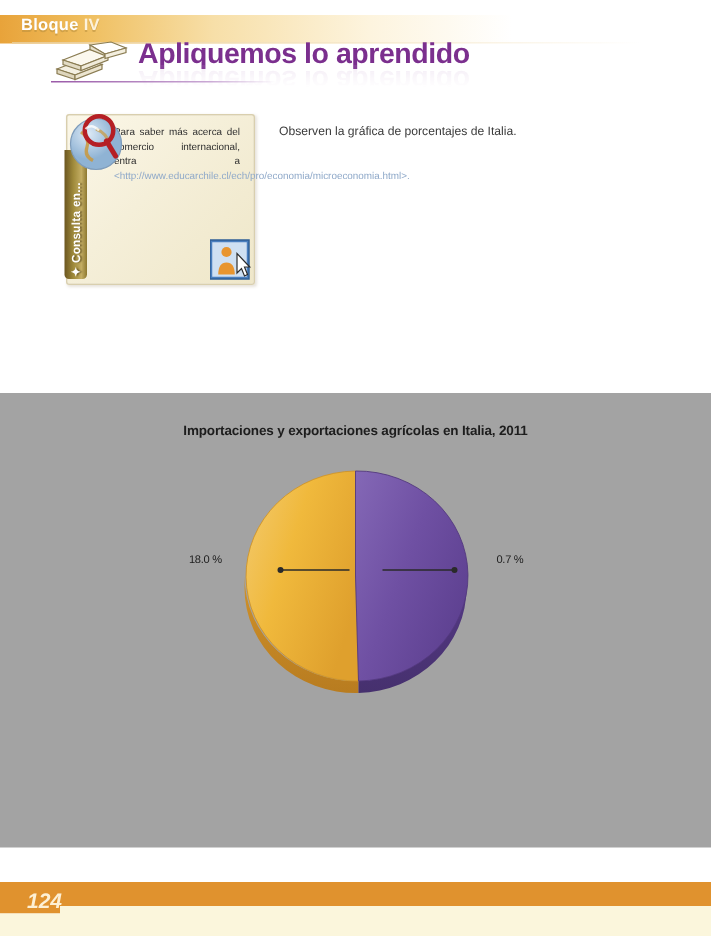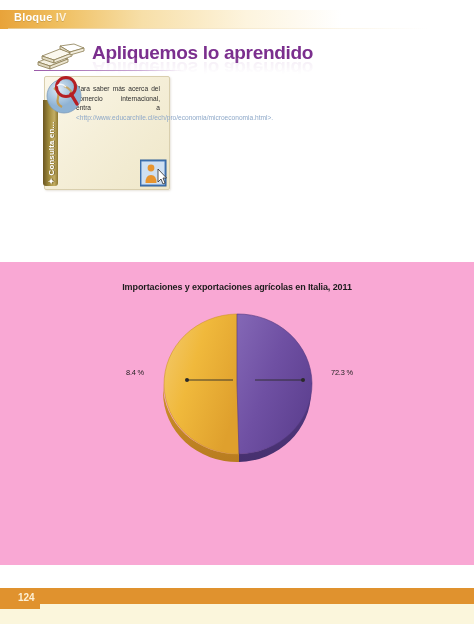--- a/index.html
+++ b/index.html
@@ -21,21 +21,21 @@
     font-size:11px;font-weight:bold;color:#ffffff;letter-spacing:.2px;
     text-shadow:0 1px 0 rgba(180,140,60,.5);
   }
   .bloque-text .num{color:#fdf2dc;}
   .bloque-underline{
     position:absolute;left:8px;top:28px;width:420px;height:1px;
     background:linear-gradient(90deg,#e9c98f 0%,#f3e2bd 40%,#ffffff 100%);
   }
 
   
-  .heading-wrap{position:absolute;left:34px;top:40px;width:420px;height:36px;}
+  .heading-wrap{position:absolute;left:34px;top:24px;width:420px;height:36px;}
   .books-icon{position:absolute;left:0;top:2px;width:56px;height:28px;}
   .heading-title{
     position:absolute;left:58px;top:2px;
     font-size:19px;font-weight:bold;color:#7b2f8e;
     letter-spacing:-.3px;
   }
   .heading-reflect{
     position:absolute;left:58px;top:20px;
     font-size:19px;font-weight:bold;
     letter-spacing:-.3px;
@@ -88,21 +88,21 @@
     position:absolute;left:176px;top:82px;width:286px;
     font-size:8.1px;line-height:12.6px;color:#3a3a3a;
     text-align:justify;
   }
   .body-copy p{margin:0;}
   .body-copy p.indent{text-indent:10px;}
 
   
   .chart-panel{
     position:absolute;left:0;top:262px;width:474px;height:303px;
-    background:#f9a8d4;
+    background:#a3a3a3;
   }
   .chart-title{
     position:absolute;left:0;top:20px;width:474px;text-align:center;
     font-size:9px;font-weight:bold;color:#1d1d1d;letter-spacing:-.1px;
   }
 
   .pie-area{position:absolute;left:0;top:40px;width:474px;height:165px;}
   .pie-svg{position:absolute;left:137px;top:0;width:200px;height:165px;}
 
   .pct-left{
@@ -118,21 +118,21 @@
   .footer-bar{
     position:absolute;left:0;top:588px;width:474px;height:21px;
     background:#e0922e;
   }
   .footer-cream{
     position:absolute;left:0;top:609px;width:474px;height:15px;
     background:#fbf6dc;
   }
   .page-num{
     position:absolute;left:18px;top:592px;
-    font-size:10px;font-weight:bold;color:#fdf0d4;
+    font-size:14px;font-weight:bold;color:#fdf0d4;font-style:italic;
   }
   .footer-inner{
     position:absolute;left:40px;top:604px;width:434px;height:20px;
     background:#fbf6dc;
   }
 </style>
 </head>
 <body>
 
 <div class="bloque-bar"></div>
@@ -188,20 +188,21 @@
 
 <svg class="person-icon" viewBox="0 0 28 30">
   <rect x="0" y="2" width="26" height="26" fill="#4a7fbf" stroke="#2f5f97" stroke-width="1"></rect>
   <rect x="1.5" y="3.5" width="23" height="23" fill="#cfe0f2"></rect>
   <circle cx="11" cy="10" r="3.4" fill="#e8952f"></circle>
   <path d="M5.5 25 q0 -8 5.5 -8 q5.5 0 5.5 8 Z" fill="#e8952f"></path>
   <path d="M18 11 L18 24 L21 21 L23 26 L25 25 L23 20 L26.5 20 Z" fill="#ffffff" stroke="#2b2b2b" stroke-width=".8"></path>
 </svg>
 
 <div class="body-copy">
+  <p class="indent">Observen la gráfica de porcentajes de Italia.</p>
 </div>
 
 <div class="chart-panel">
   <div class="chart-title">Importaciones y exportaciones agrícolas en Italia, 2011</div>
 
   <div class="pie-area">
     <svg class="pie-svg" viewBox="0 0 200 165">
       <defs>
         <linearGradient id="gor" x1="0%" y1="0%" x2="100%" y2="60%">
           <stop offset="0%" stop-color="#f3cb72"></stop>
@@ -230,21 +231,21 @@
 
       <path d="M100 82 L102 152 A74 70 0 0 0 100 12 Z" fill="url(#gpu)" stroke="#54397f" stroke-width=".6"></path>
 
       <line x1="50" y1="78" x2="96" y2="78" stroke="#2a2a2a" stroke-width=".9"></line>
       <circle cx="50" cy="78" r="2" fill="#2a2a2a"></circle>
       <line x1="118" y1="78" x2="166" y2="78" stroke="#2a2a2a" stroke-width=".9"></line>
       <circle cx="166" cy="78" r="2" fill="#2a2a2a"></circle>
     </svg>
   </div>
 
-  <div class="pct-left" style="top:106px;left:126px;position:absolute;">8.4 %</div>
-  <div class="pct-right" style="top:106px;left:331px;position:absolute;">72.3 %</div>
+  <div class="pct-left" style="top:106px;left:126px;position:absolute;">18.0 %</div>
+  <div class="pct-right" style="top:106px;left:331px;position:absolute;">0.7 %</div>
 
 </div>
 
 <div class="footer-bar"></div>
 <div class="page-num">124</div>
 <div class="footer-inner"></div>
 <div class="footer-cream"></div>
 
 </body></html>

